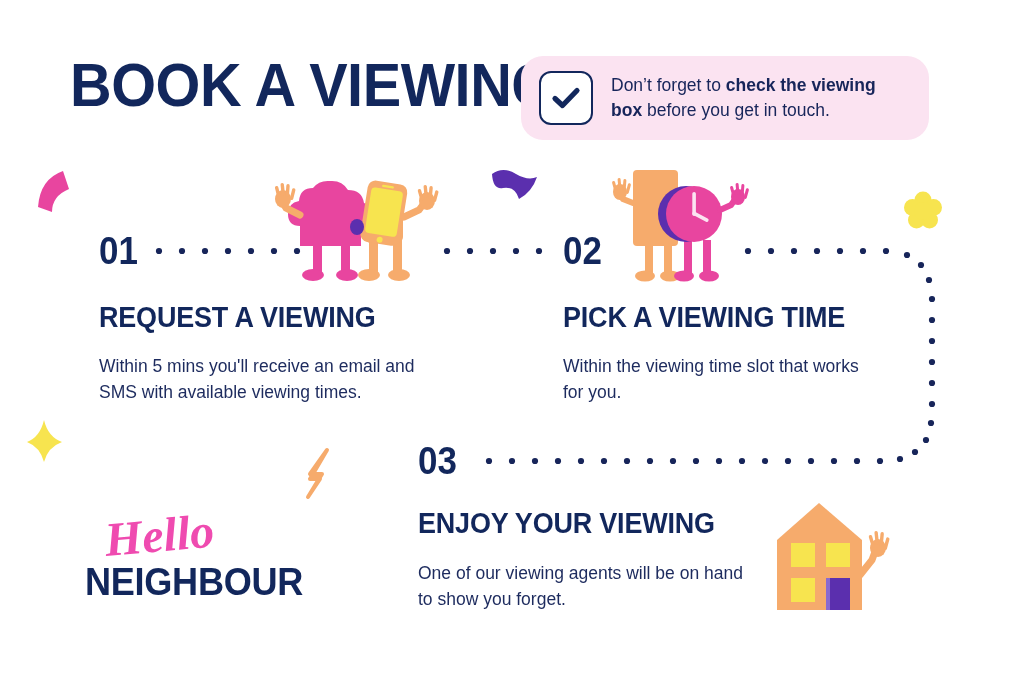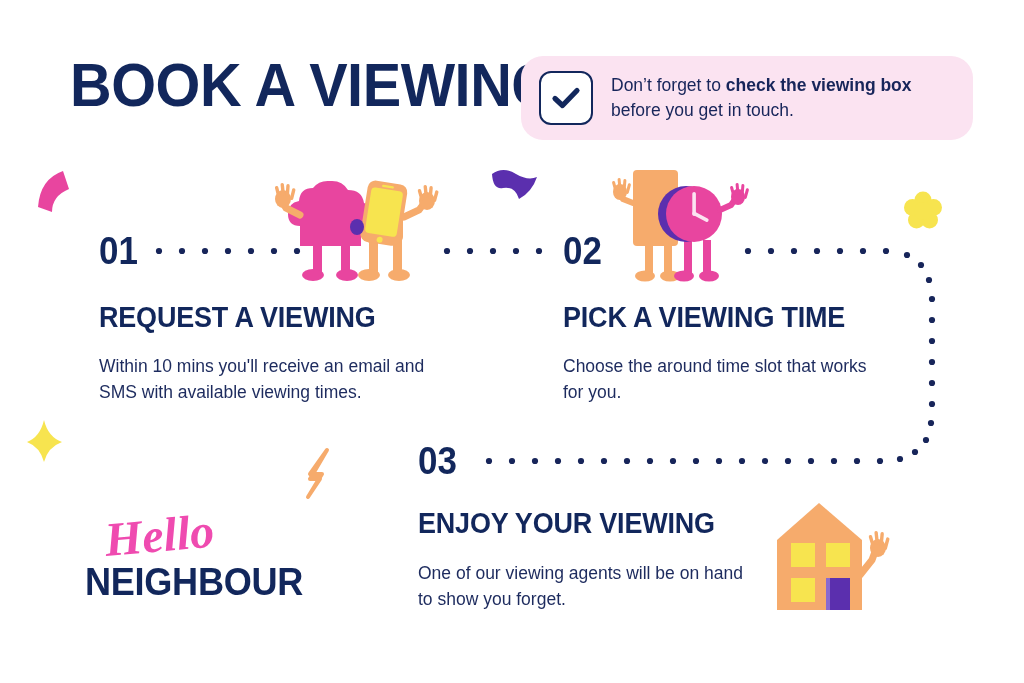--- a/index.html
+++ b/index.html
@@ -35,21 +35,21 @@
     color: #12275c;
     transform: scaleX(0.93);
     transform-origin: left top;
     white-space: nowrap;
   }
 
   
   #callout {
     left: 521px;
     top: 56px;
-    width: 452px;
+    width: 408px;
     height: 84px;
     background: #fbe3f1;
     border-radius: 22px;
     display: flex;
     align-items: center;
     padding: 0 18px;
     box-sizing: border-box;
   }
   #checkbox-box {
     width: 50px;
@@ -338,24 +338,24 @@
       <path d="M4 12.5 L11.5 19.5 L26 4.5" stroke="#12275c" stroke-width="5.2" fill="none" stroke-linecap="round" stroke-linejoin="round"></path>
     </svg>
   </div>
   <div id="callout-text">
     <span>Don’t forget to </span><b>check the viewing box</b><span> before you get in touch.</span>
   </div>
 </div>
 
 <div class="abs step-num" style="left:99px; top:232px;">01</div>
 <div class="abs step-head" style="left:99px; top:303px;">REQUEST A VIEWING</div>
-<div class="abs step-body" style="left:99px; top:353px; width:330px;">Within 10 mins you'll receive an email and SMS with available viewing times.</div>
+<div class="abs step-body" style="left:99px; top:353px; width:330px;">Within 5 mins you'll receive an email and SMS with available viewing times.</div>
 
 <div class="abs step-num" style="left:563px; top:232px;">02</div>
 <div class="abs step-head" style="left:563px; top:303px;">PICK A VIEWING TIME</div>
-<div class="abs step-body" style="left:563px; top:353px; width:310px;">Choose the around time slot that works for you.</div>
+<div class="abs step-body" style="left:563px; top:353px; width:310px;">Within the viewing time slot that works for you.</div>
 
 <div class="abs step-num" style="left:418px; top:442px;">03</div>
 <div class="abs step-head" style="left:418px; top:509px;">ENJOY YOUR VIEWING</div>
 <div class="abs step-body" style="left:418px; top:560px; width:330px;">One of our viewing agents will be on hand to show you forget.</div>
 
 <div class="abs" id="logo-hello">Hello</div>
 <div class="abs" id="logo-neighbour">NEIGHBOUR</div>
 
 </body></html>

